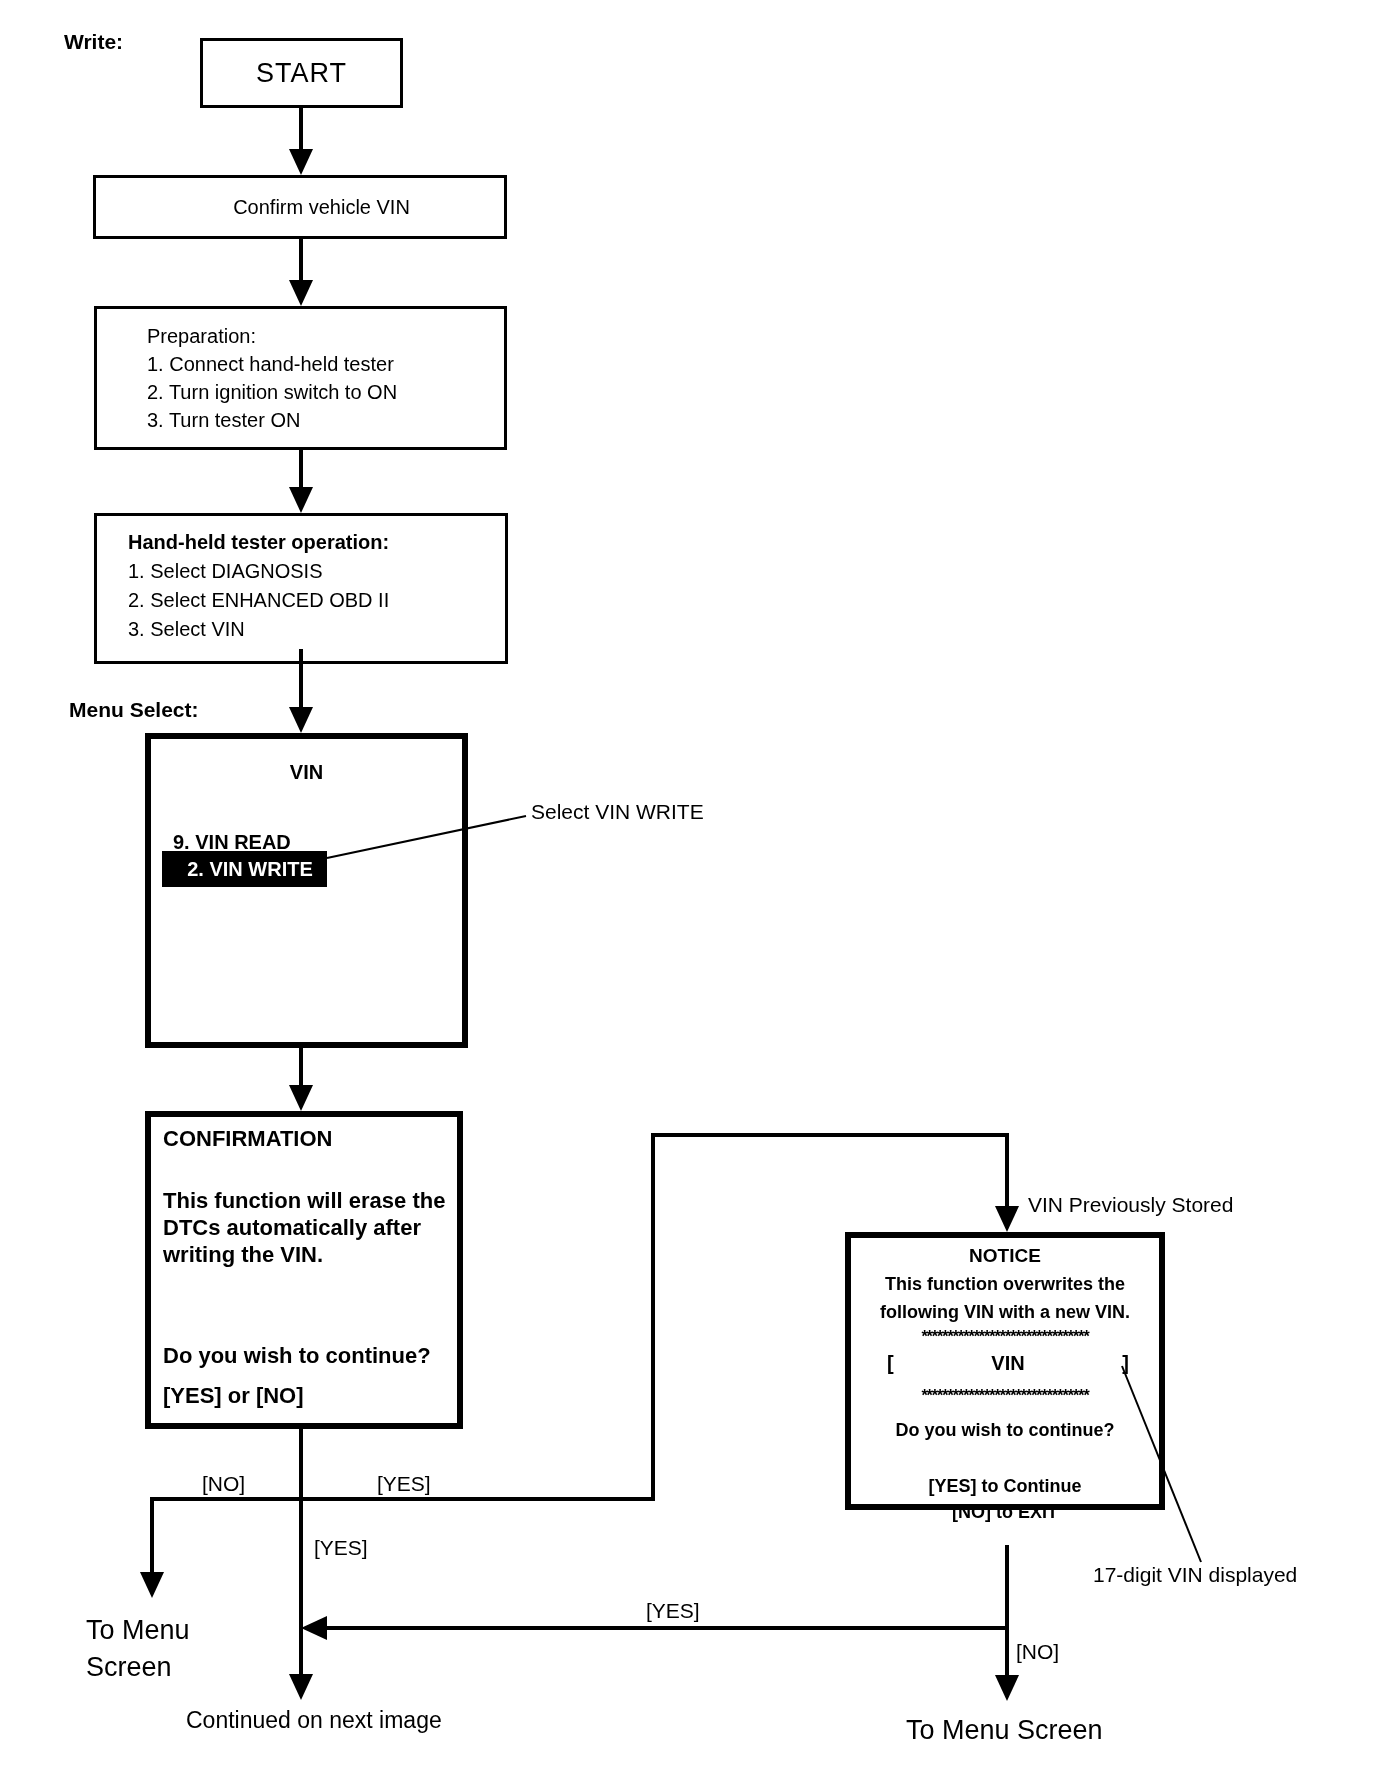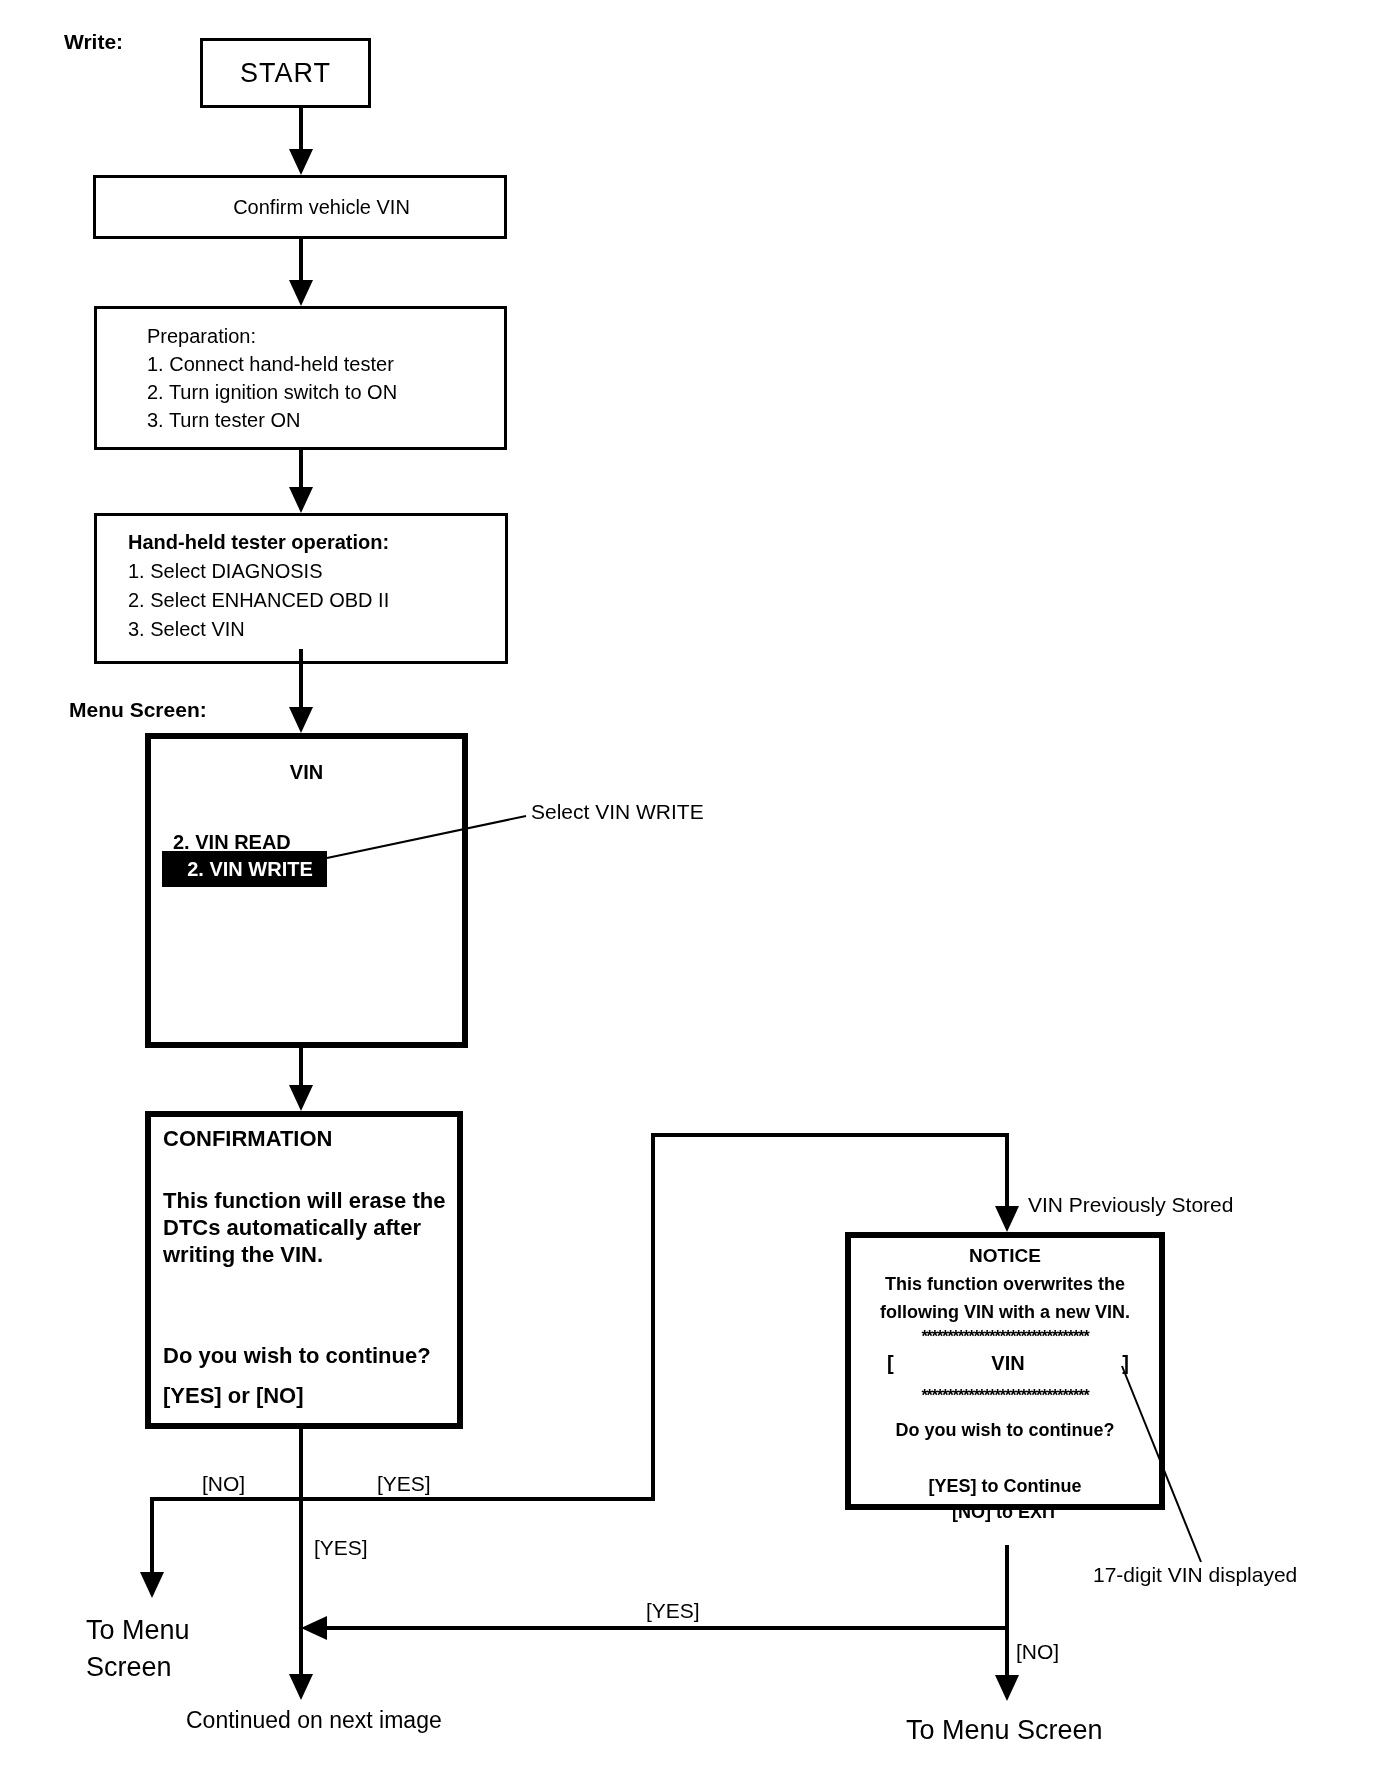--- a/index.html
+++ b/index.html
@@ -47,23 +47,23 @@
            justify-content:space-between;padding:0 30px 0 36px;
            font-weight:bold;font-size:20px;box-sizing:border-box;}
   svg.overlay{position:absolute;left:0;top:0;pointer-events:none;}
 </style>
 </head>
 <body>
 
 <div class="canvas">
 
   <div class="abs t-big-label" style="left:64px;top:30px;">Write:</div>
-  <div class="abs t-big-label" style="left:69px;top:698px;">Menu Screen:</div>
+  <div class="abs t-big-label" style="left:69px;top:698px;">Menu Select:</div>
 
-  <div class="box center-title t-start" style="left:200px;top:38px;width:171px;height:70px;">
+  <div class="box center-title t-start" style="left:200px;top:38px;width:203px;height:70px;">
     <span>START</span>
   </div>
 
   <div class="vline" style="left:299px;top:108px;height:44px;"></div>
   <div class="ah-down" style="left:289px;top:149px;"></div>
 
   <div class="box center-title t-plain20" style="left:93px;top:175px;width:414px;height:64px;">
     <span>Confirm vehicle VIN</span>
   </div>
 
@@ -89,21 +89,21 @@
       <div>2. Select ENHANCED OBD II</div>
       <div>3. Select VIN</div>
     </div>
   </div>
 
   <div class="vline" style="left:299px;top:649px;height:60px;"></div>
   <div class="ah-down" style="left:289px;top:707px;"></div>
 
   <div class="box screen" style="left:145px;top:733px;width:323px;height:315px;">
     <div class="vin-title">VIN</div>
-    <div class="vin-item1">2. VIN READ</div>
+    <div class="vin-item1">9. VIN READ</div>
     <div class="vin-item2">2. VIN WRITE</div>
   </div>
 
   <div class="side-label" style="left:531px;top:800px;">Select VIN WRITE</div>
 
   <div class="vline" style="left:299px;top:1048px;height:38px;"></div>
   <div class="ah-down" style="left:289px;top:1085px;"></div>
 
   <div class="box screen" style="left:145px;top:1111px;width:318px;height:318px;">
     <div class="conf-line" style="top:9px;">CONFIRMATION</div>

